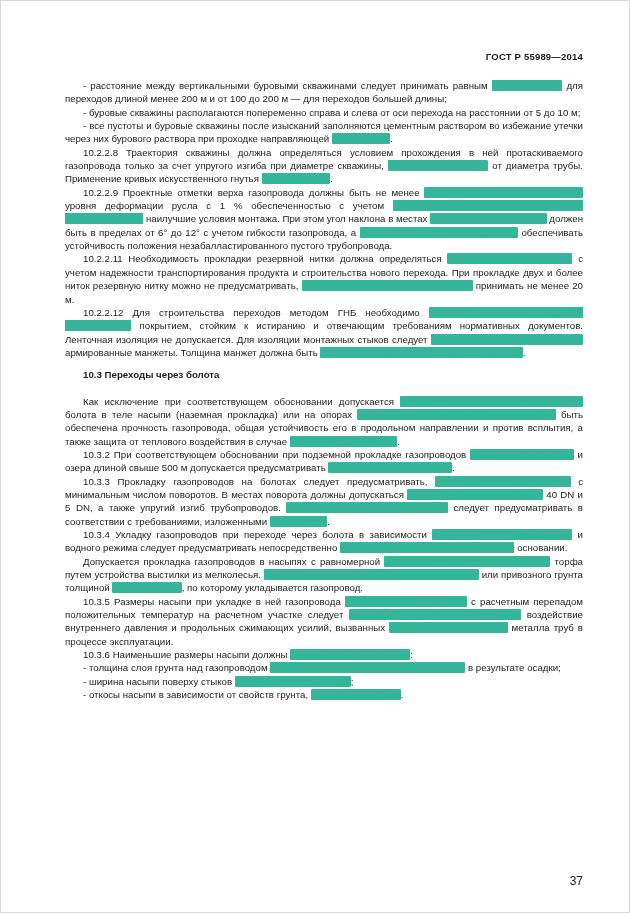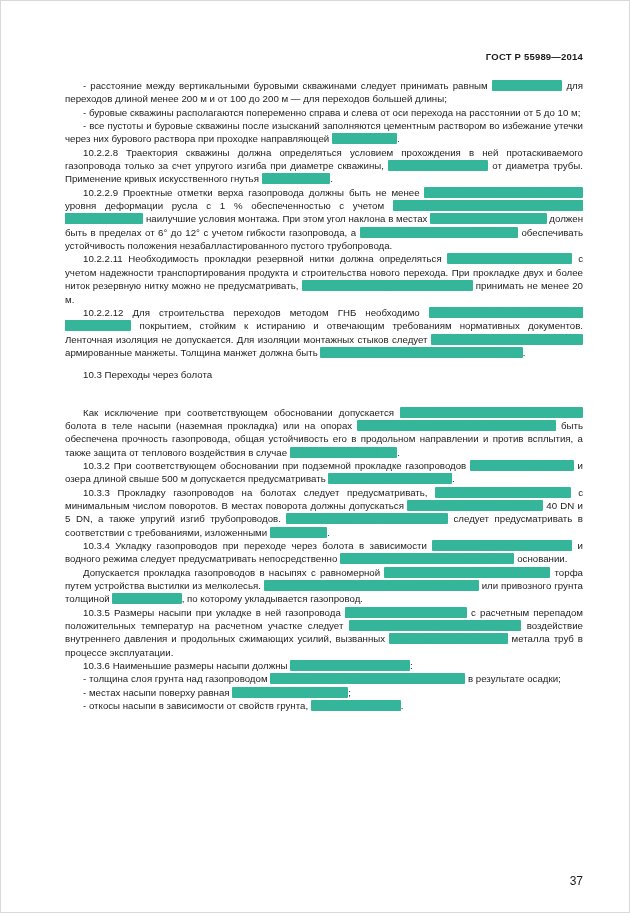--- a/index.html
+++ b/index.html
@@ -27,21 +27,21 @@
   }
   .content {
     position: absolute;
     top: 78px; left: 64px; right: 46px;
     font-size: 9.7px;
     line-height: 13.35px;
     color: #1c1c1c;
     text-align: justify;
   }
   .para { margin: 0; text-indent: 18px; }
-  .heading { margin: 9px 0 24px 0; text-indent: 18px; font-weight: normal; }
+  .heading { margin: 9px 0 13px 0; text-indent: 18px; font-weight: bold; }
   .hl {
     background: var(--hl, #35b69b);
     color: var(--hl, #35b69b);
     border-radius: 1px;
   }
   .page-number {
     position: absolute;
     bottom: 24px; right: 46px;
     font-size: 12px;
     color: #1c1c1c;
@@ -50,32 +50,32 @@
 </style>
 </head>
 <body>
 
 <div class="page">
   <div class="doc-header">ГОСТ Р 55989—2014</div>
 
   <div class="content" id="content">
       <p class="para"><span>- расстояние между вертикальными буровыми скважинами следует принимать равным </span><span class="hl">от 50 до 100 м</span><span> для переходов длиной менее 200 м и от 100 до 200 м — для переходов большей длины;</span></p>
       <p class="para"><span>- буровые скважины располагаются попеременно справа и слева от оси перехода на расстоянии от 5 до 10 м;</span></p>
-      <p class="para"><span>- все пустоты и буровые скважины после изысканий заполняются цементным раствором во избежание утечки через них бурового раствора при проходке направляющей </span><span class="hl">скважины ГНБ</span><span>.</span></p>
+      <p class="para"><span>- все пустоты и буровые скважины после изысканий заполняются цементным раствором во избежание утечки через них бурового раствора при проходке направляющей </span><span class="hl">условий ГНБ</span><span>.</span></p>
       <p class="para"><span>10.2.2.8 Траектория скважины должна определяться условием прохождения в ней протаскиваемого газопровода только за счет упругого изгиба при диаметре скважины, </span><span class="hl">составляющем 120 %</span><span> от диаметра трубы. Применение кривых искусственного гнутья </span><span class="hl">не допускается</span><span>.</span></p>
       <p class="para"><span>10.2.2.9 Проектные отметки верха газопровода должны быть не менее </span><span class="hl">чем на 3—5 м ниже предельного</span><span> уровня деформации русла с 1 % обеспеченностью с учетом </span><span class="hl">оптимальной кривой оси газопровода, обеспечивающей</span><span> наилучшие условия монтажа. При этом угол наклона в местах </span><span class="hl">входа и выхода скважины</span><span> должен быть в пределах от 6° до 12° с учетом гибкости газопровода, а </span><span class="hl">минимальное заглубление должно</span><span> обеспечивать устойчивость положения незабалластированного пустого трубопровода.</span></p>
       <p class="para"><span>10.2.2.11 Необходимость прокладки резервной нитки должна определяться </span><span class="hl">из экономических условий</span><span> с учетом надежности транспортирования продукта и строительства нового перехода. При прокладке двух и более ниток резервную нитку можно не предусматривать, </span><span class="hl">а расстояние между нитками следует</span><span> принимать не менее 20 м.</span></p>
       <p class="para"><span>10.2.2.12 Для строительства переходов методом ГНБ необходимо </span><span class="hl">применять трубы с заводским многослойным</span><span> покрытием, стойким к истиранию и отвечающим требованиям нормативных документов. Ленточная изоляция не допускается. Для изоляции монтажных стыков следует </span><span class="hl">применять термоусаживающиеся</span><span> армированные манжеты. Толщина манжет должна быть </span><span class="hl">не менее толщины слоя заводской изоляции</span><span>.</span></p>
       <p class="heading"><span>10.3 Переходы через болота</span></p>
       <p class="para"><span>Как исключение при соответствующем обосновании допускается </span><span class="hl">укладка газопроводов по поверхности</span><span> болота в теле насыпи (наземная прокладка) или на опорах </span><span class="hl">(надземная прокладка). При этом должна</span><span> быть обеспечена прочность газопровода, общая устойчивость его в продольном направлении и против всплытия, а также защита от теплового воздействия в случае </span><span class="hl">разрыва одной из ниток</span><span>.</span></p>
       <p class="para"><span>10.3.2 При соответствующем обосновании при подземной прокладке газопроводов </span><span class="hl">через болота (III типа)</span><span> и озера длиной свыше 500 м допускается предусматривать </span><span class="hl">прокладку резервной нитки</span><span>.</span></p>
       <p class="para"><span>10.3.3 Прокладку газопроводов на болотах следует предусматривать, </span><span class="hl">как правило, прямолинейно</span><span> с минимальным числом поворотов. В местах поворота должны допускаться </span><span class="hl">повороты отводами радиусом</span><span> 40 DN и 5 DN, а также упругий изгиб трубопроводов. </span><span class="hl">Надземную прокладку на болотах</span><span> следует предусматривать в соответствии с требованиями, изложенными </span><span class="hl">в разделе 11</span><span>.</span></p>
       <p class="para"><span>10.3.4 Укладку газопроводов при переходе через болота в зависимости </span><span class="hl">от мощности торфяного слоя</span><span> и водного режима следует предусматривать непосредственно </span><span class="hl">в торфяном слое или на минеральном</span><span> основании.</span></p>
       <p class="para"><span>Допускается прокладка газопроводов в насыпях с равномерной </span><span class="hl">передачей нагрузки на поверхность</span><span> торфа путем устройства выстилки из мелколесья. </span><span class="hl">Выстилка должна покрываться слоем местного</span><span> или привозного грунта толщиной </span><span class="hl">не менее 25 см</span><span>, по которому укладывается газопровод.</span></p>
       <p class="para"><span>10.3.5 Размеры насыпи при укладке в ней газопровода </span><span class="hl">диаметром свыше 700 мм</span><span> с расчетным перепадом положительных температур на расчетном участке следует </span><span class="hl">определять расчетом, учитывающим</span><span> воздействие внутреннего давления и продольных сжимающих усилий, вызванных </span><span class="hl">изменением температуры</span><span> металла труб в процессе эксплуатации.</span></p>
       <p class="para"><span>10.3.6 Наименьшие размеры насыпи должны </span><span class="hl">приниматься следующими</span><span>:</span></p>
       <p class="para"><span>- толщина слоя грунта над газопроводом </span><span class="hl">не менее 0,8 м с учетом уплотнения грунта</span><span> в результате осадки;</span></p>
-      <p class="para"><span>- местах насыпи поверху равная </span><span class="hl">1,5 DN, но не менее 1,5 м</span><span>;</span></p>
+      <p class="para"><span>- ширина насыпи поверху стыков </span><span class="hl">1,5 DN, но не менее 1,5 м</span><span>;</span></p>
       <p class="para"><span>- откосы насыпи в зависимости от свойств грунта, </span><span class="hl">но не менее 1 : 1,25</span><span>.</span></p>
     </div>
 
   <div class="page-number">37</div>
 </div>
 
 </body></html>

